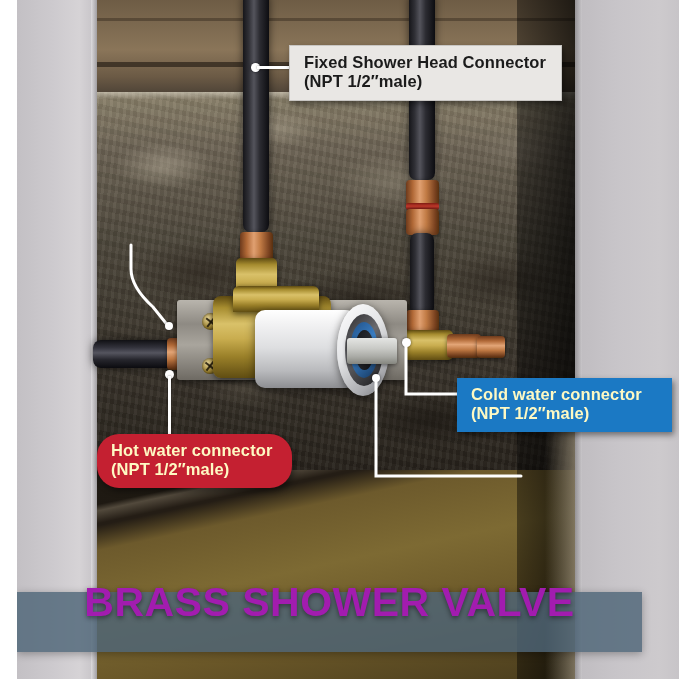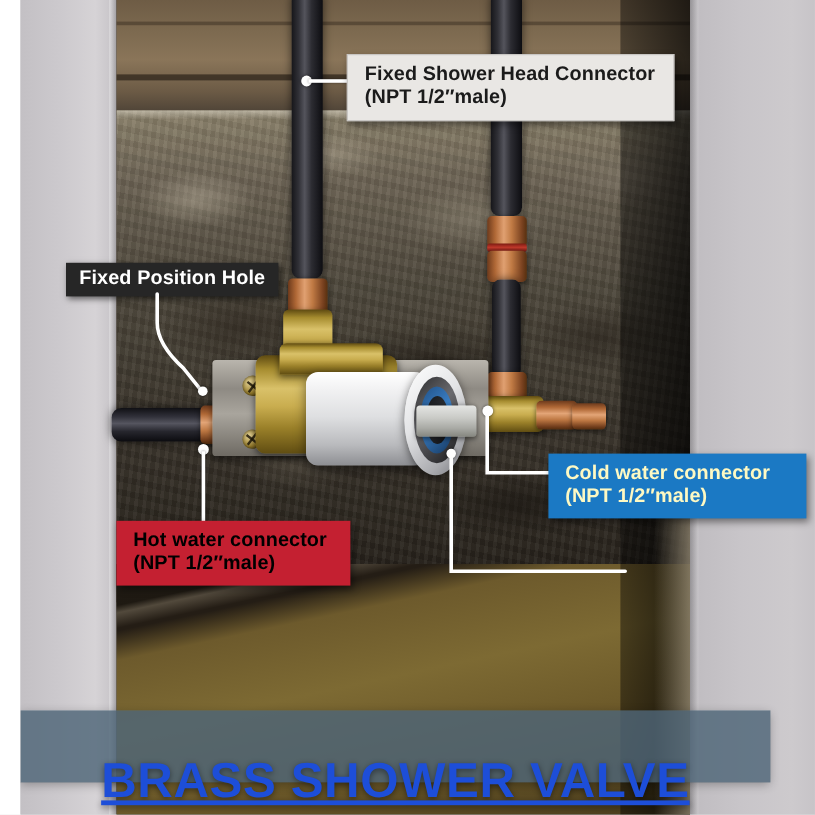--- a/index.html
+++ b/index.html
@@ -172,43 +172,42 @@
     background:#262626;color:#fff;
     box-shadow:2px 2px 5px rgba(0,0,0,.55);
     padding:4px 11px 5px 11px;font-size:16.5px;white-space:nowrap;
   }
   .co-blue{
     background:#1b79c4;color:#fef9c3;
     box-shadow:2px 3px 6px rgba(0,0,0,.45);
     padding:7px 14px 8px 14px;font-size:16.5px;
   }
   .co-red{
-    background:#c42031;color:#000000;
+    background:#c42031;color:#fef9c3;
     box-shadow:2px 3px 6px rgba(0,0,0,.45);
-    padding:7px 14px 8px 14px;font-size:16.5px;
+    padding:7px 14px 8px 14px;font-size:16.5px;border-radius:22px;
   }
   .leader{position:absolute;background:#fff;box-shadow:0 0 2px rgba(0,0,0,.5);}
   .leader-dot{
     position:absolute;width:9px;height:9px;border-radius:50%;
     background:#fff;box-shadow:0 0 3px rgba(0,0,0,.6);
   }
   .leader-curve{position:absolute;overflow:visible;}
 
   
   .banner{
     position:absolute;left:0;top:592px;width:625px;height:60px;
     background:rgba(78,101,120,.82);
     box-shadow:0 2px 8px rgba(0,0,0,.3);
   }
   .banner-title{
-    position:absolute;left:0;top:620px;width:625px;height:60px;
+    position:absolute;left:0;top:572px;width:625px;height:60px;
     display:flex;align-items:center;justify-content:center;
-    color:#1d4ed8;font-size:41px;font-weight:bold;letter-spacing:.5px;
+    color:#a21caf;font-size:41px;font-weight:bold;letter-spacing:.5px;
     text-shadow:0 2px 5px rgba(0,0,0,.45);
-    text-decoration:underline;
   }
 </style>
 </head>
 <body>
 
 <div id="stage">
 
   <div class="scene">
 
     <div class="wall-left"></div>
@@ -261,23 +260,20 @@
     <div class="copper-h" style="left:460px;top:336px;width:28px;height:22px;"></div>
   </div>
 
   <div class="leader-dot" style="left:234px;top:63px;"></div>
   <div class="leader" style="left:240px;top:66px;width:36px;height:3px;"></div>
   <div class="callout co-light" style="left:272px;top:45px;width:273px;">
     <div>Fixed Shower Head Connector</div>
     <div>(NPT 1/2″male)</div>
   </div>
 
-  <div class="callout co-dark" style="left:38px;top:219px;">
-    <div>Fixed Position Hole</div>
-  </div>
   <svg class="leader-curve" width="120" height="100" style="left:110px;top:243px;">
     <path d="M 4 2 L 4 26 Q 4 44 26 64 L 42 84" stroke="#ffffff" stroke-width="3" fill="none" stroke-linecap="round"></path>
   </svg>
   <div class="leader-dot" style="left:148px;top:322px;width:8px;height:8px;"></div>
 
   <div class="leader-dot" style="left:385px;top:338px;"></div>
   <svg class="leader-curve" width="80" height="70" style="left:386px;top:342px;">
     <path d="M 3 2 L 3 52 L 60 52" stroke="#ffffff" stroke-width="3" fill="none" stroke-linecap="round"></path>
   </svg>
   <div class="callout co-blue" style="left:440px;top:378px;width:215px;">

